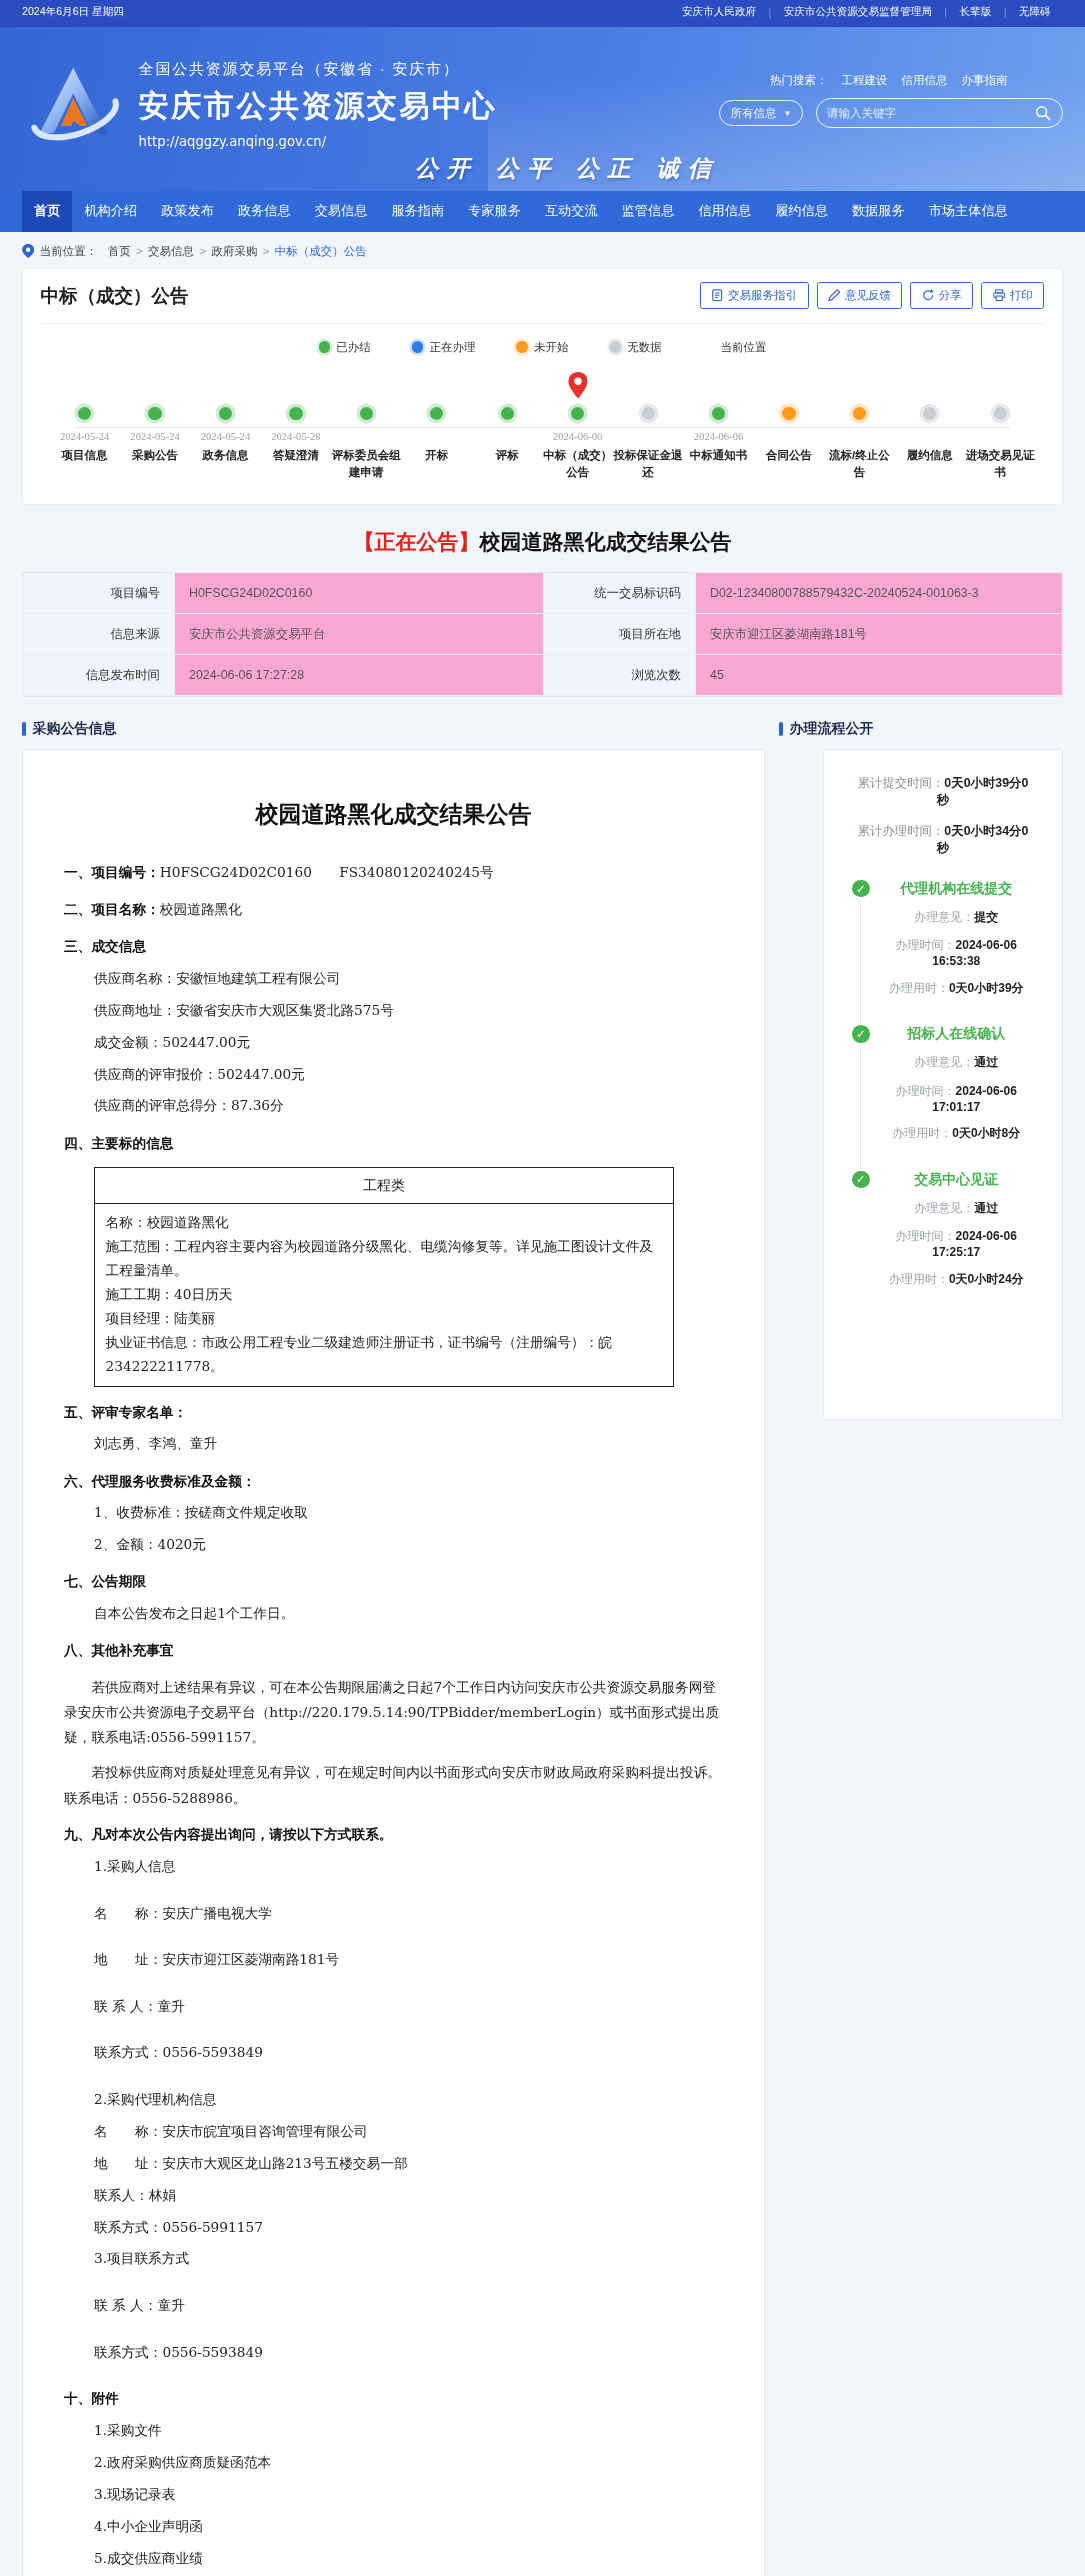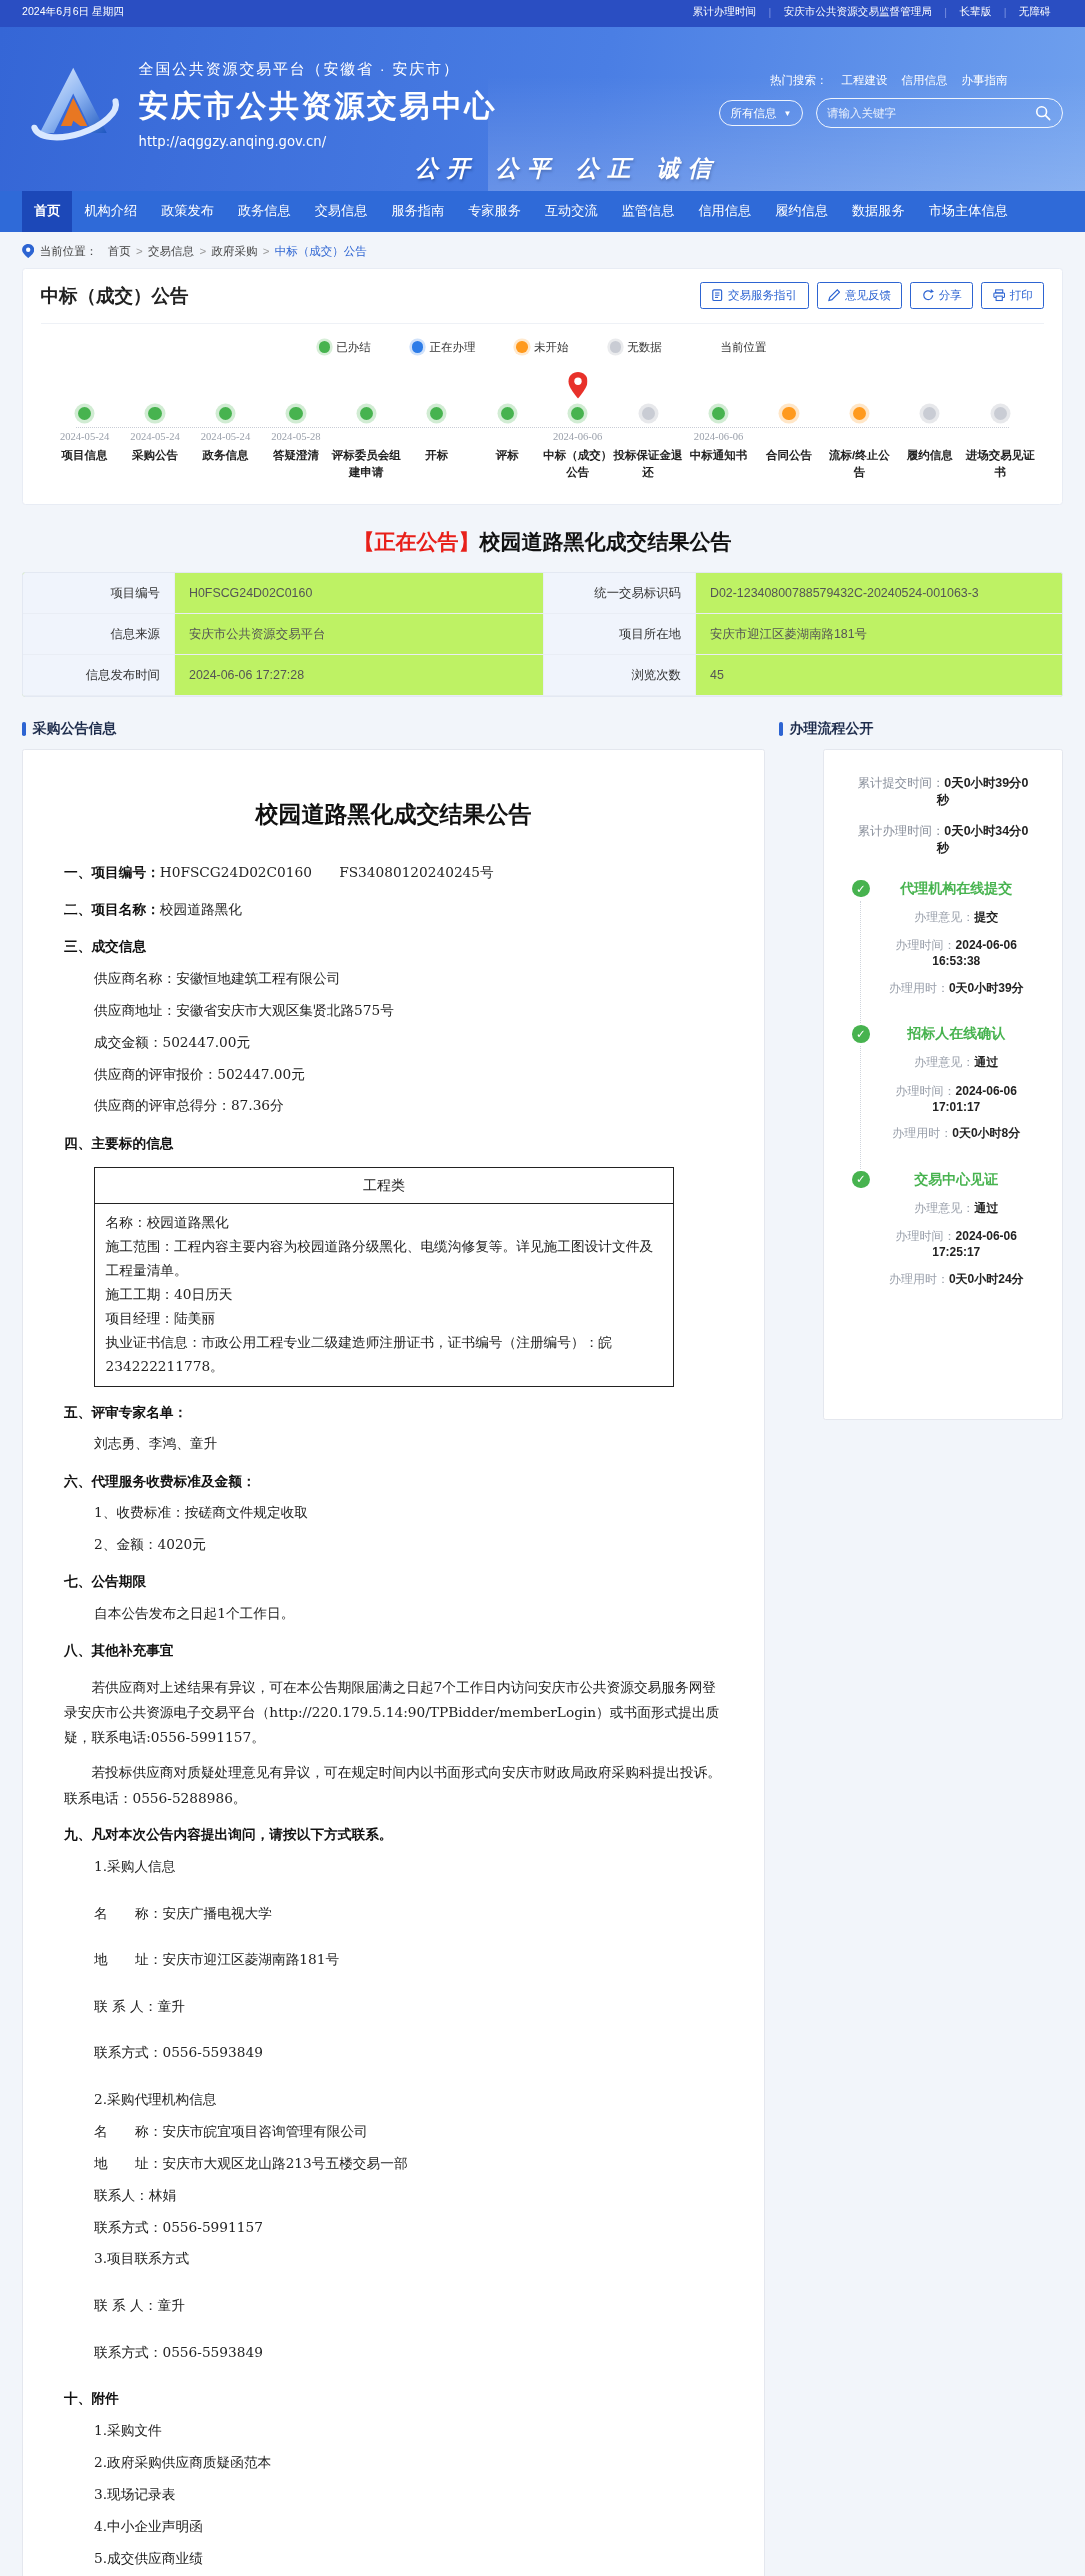--- a/index.html
+++ b/index.html
@@ -78,21 +78,21 @@
   .tl-dot { width:13.2px; height:13.2px; border-radius:50%; margin:0 auto; position:relative; z-index:2; }
   .tl-dot.done { background:#47b34f; box-shadow:0 0 0 3.5px rgba(71,179,79,.25); }
   .tl-dot.pending { background:#ff9a1e; box-shadow:0 0 0 3.5px rgba(255,154,30,.25); }
   .tl-dot.nodata { background:#c9ccd4; box-shadow:0 0 0 3.5px rgba(170,174,184,.28); }
   .tl-date { color:#9aa0ab; font-size:10.6px; margin-top:10.6px; min-height:13.2px;font-family:Liberation Serif, serif; }
   .tl-label { color:#222; font-size:11.5px; font-weight:bold; margin-top:2.6px; line-height:1.5; }
 
   
   .ann-head { text-align:center; font-size:21px; font-weight:bold; color:#111; padding:23px 0 16px; }
   .ann-head .tag { color:#e8201a; }
-  .info-table { display:grid; grid-template-columns:152px 369px 152px 369px; border:0.9px solid #e3e8f2; background:#bef264; border-radius:2.6px; overflow:hidden; }
+  .info-table { display:grid; grid-template-columns:152px 369px 152px 369px; border:0.9px solid #e3e8f2; background:#f9a8d4; border-radius:2.6px; overflow:hidden; }
   .info-table > div { border-bottom:0.9px solid #e9edf5; border-right:0.9px solid #e9edf5; padding:11.5px 14px; font-size:12.4px; display:flex; align-items:center; }
   .info-table .lab { background:#f0f4fc; color:#333; justify-content:flex-end; text-align:right; }
   .info-table .val { color:#555; }
 
   
   .cols { display:flex; gap:14px; margin-top:23px; align-items:flex-start; }
   .col-left { width:743px; }
   .col-right { flex:1;text-align:center; }
   .sec-head { display:flex; align-items:center; font-size:14px; font-weight:bold; color:#1f2d4d; margin-bottom:10.6px; }
   .sec-head .bar { width:3.5px; height:14px; background:#2d64d2; border-radius:1.8px; margin-right:7px; }
@@ -127,21 +127,21 @@
 </head>
 <body>
 
 <div class="topbar">
   <div class="wrap">
     <span>2024年6月6日 星期四</span>
     <div class="topbar-links">
 
         <span style="display:inline-flex;align-items:center">
           <span class="tsep"></span>
-          <a href="#">累计办理时间</a>
+          <a href="#">安庆市人民政府</a>
         </span>
 
         <span style="display:inline-flex;align-items:center">
           <span class="tsep">|</span>
           <a href="#">安庆市公共资源交易监督管理局</a>
         </span>
 
         <span style="display:inline-flex;align-items:center">
           <span class="tsep">|</span>
           <a href="#">长辈版</a>

